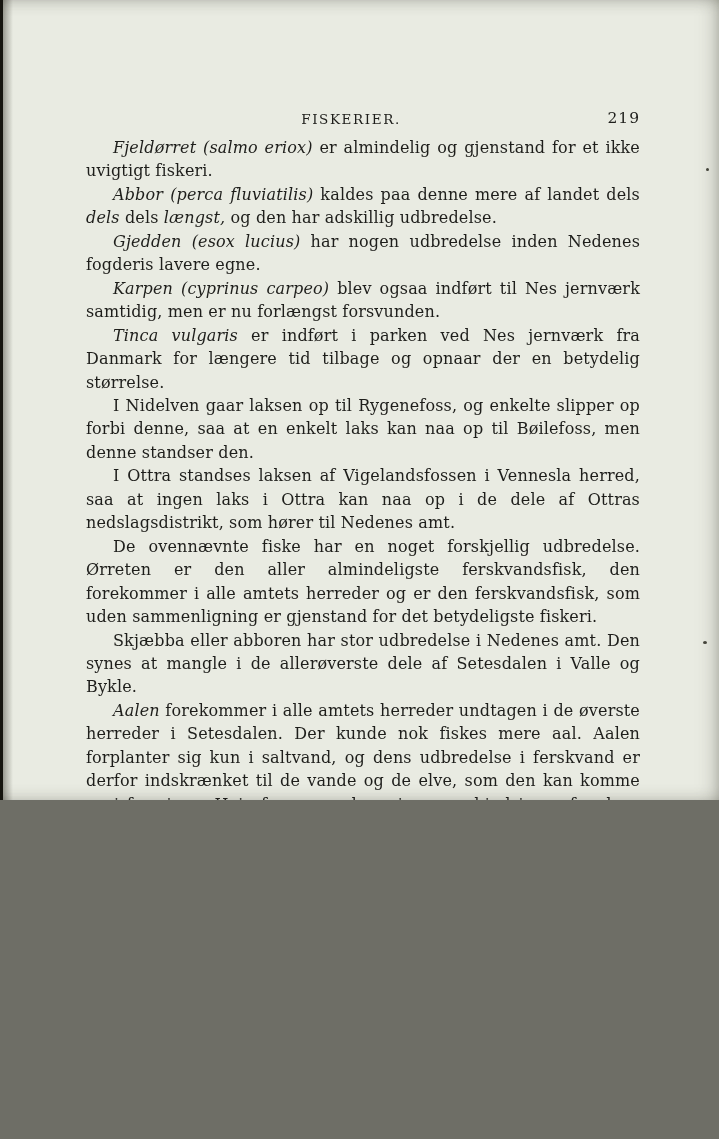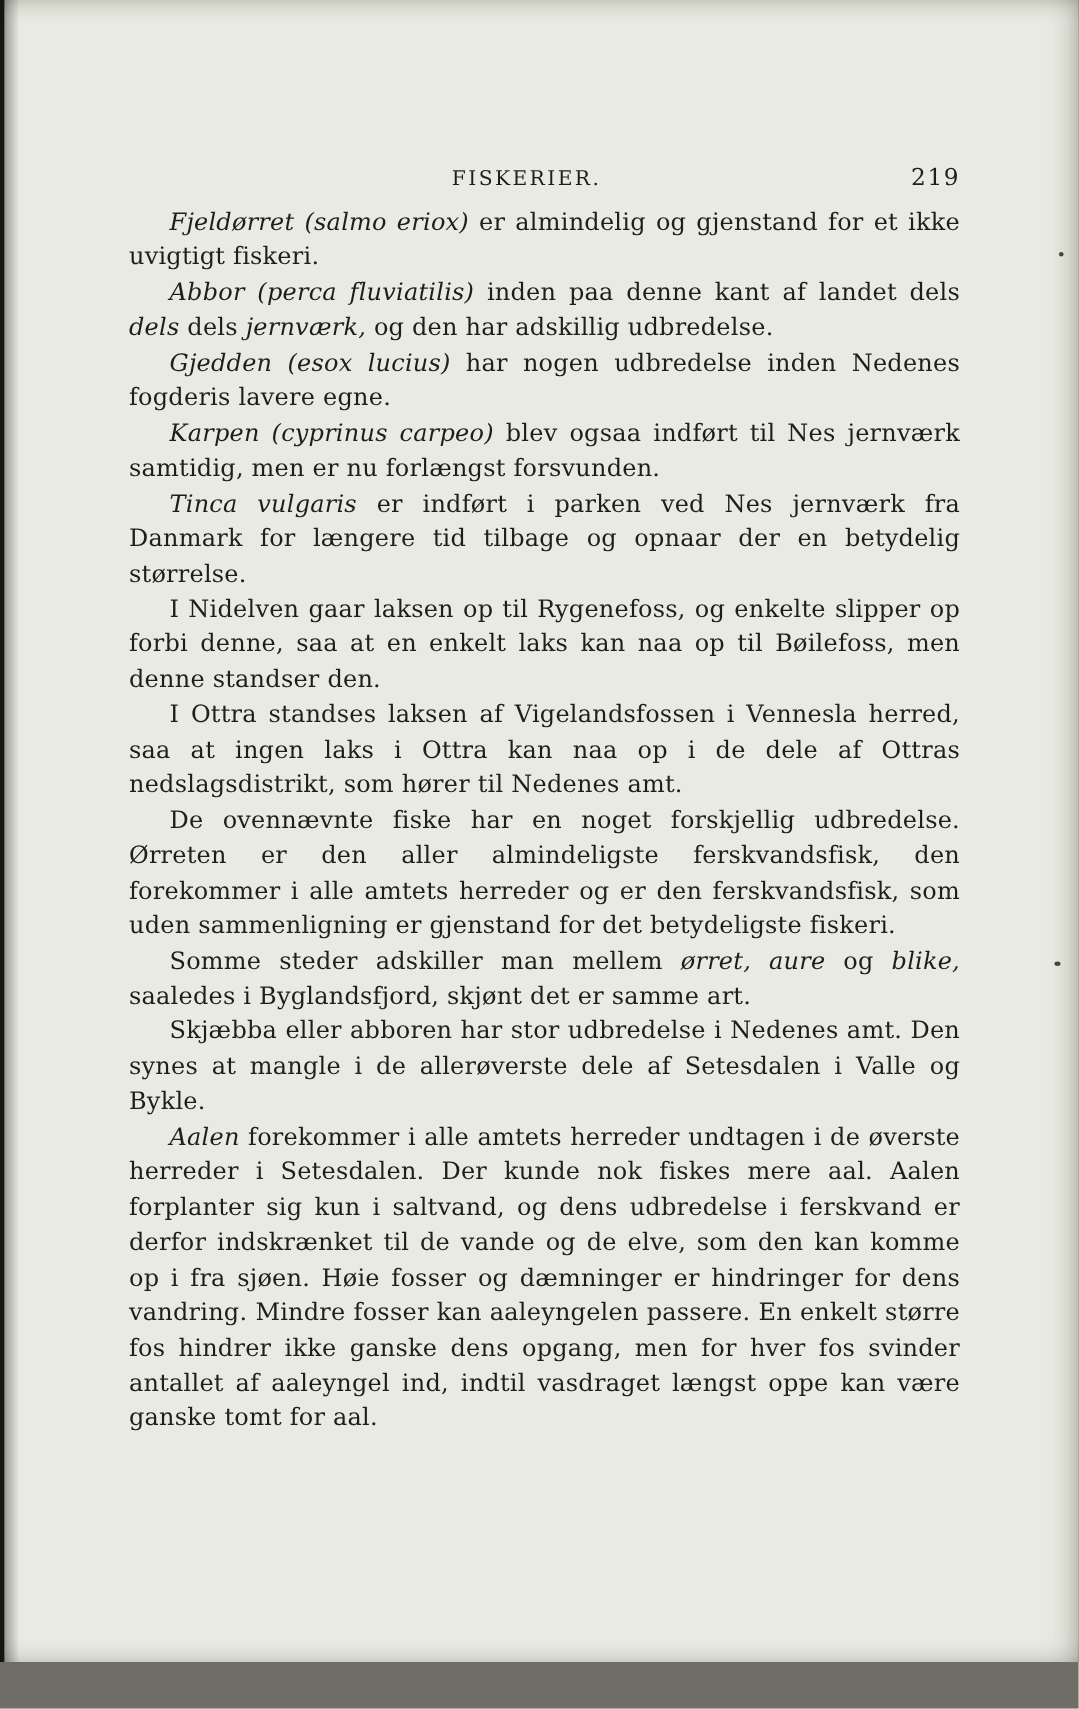--- a/index.html
+++ b/index.html
@@ -3,21 +3,21 @@
 <meta charset="utf-8">
 <style>
   html, body { margin: 0; padding: 0; }
   body {
     background: #6e6e66;
     font-family: "DejaVu Serif", "Liberation Serif", serif;
   }
   .page {
     position: relative;
     width: 719px;
-    height: 1108px;
+    height: 800px;
     margin: 0 auto;
     background: var(--paper, #e9ebe2);
     color: var(--ink, #1e1e1b);
     overflow: hidden;
     box-shadow:
       inset -10px 0 22px -12px rgba(70, 70, 58, 0.55),
       inset 0 10px 18px -14px rgba(70, 70, 58, 0.45),
       inset 0 -10px 18px -14px rgba(70, 70, 58, 0.35);
   }
   .edge-left {
@@ -83,27 +83,26 @@
   <div class="edge-left"></div>
   <div class="edge-left-soft"></div>
 
   <div class="running-header">
     <span class="page-title">FISKERIER.</span>
     <span class="page-number">219</span>
   </div>
 
   <div class="text-block">
       <p class="para"><span class="it">Fjeldørret (salmo eriox)</span><span class=""> er almindelig og gjenstand for et ikke uvigtigt fiskeri.</span></p>
-      <p class="para"><span class="it">Abbor (perca fluviatilis)</span><span class=""> inden paa denne kant af landet dels </span><span class="it">dels</span><span class=""> dels </span><span class="it">jernværk,</span><span class=""> og den har adskillig udbredelse.</span></p>
+      <p class="para"><span class="it">Abbor (perca fluviatilis)</span><span class=""> kaldes paa denne mere af landet dels </span><span class="it">dels</span><span class=""> dels </span><span class="it">længst,</span><span class=""> og den har adskillig udbredelse.</span></p>
       <p class="para"><span class="it">Gjedden (esox lucius)</span><span class=""> har nogen udbredelse inden Nedenes fogderis lavere egne.</span></p>
       <p class="para"><span class="it">Karpen (cyprinus carpeo)</span><span class=""> blev ogsaa indført til Nes jernværk samtidig, men er nu forlængst forsvunden.</span></p>
       <p class="para"><span class="it">Tinca vulgaris</span><span class=""> er indført i parken ved Nes jernværk fra Danmark for længere tid tilbage og opnaar der en betydelig størrelse.</span></p>
       <p class="para"><span class="">I Nidelven gaar laksen op til Rygenefoss, og enkelte slipper op forbi denne, saa at en enkelt laks kan naa op til Bøilefoss, men denne standser den.</span></p>
       <p class="para"><span class="">I Ottra standses laksen af Vigelandsfossen i Vennesla herred, saa at ingen laks i Ottra kan naa op i de dele af Ottras nedslagsdistrikt, som hører til Nedenes amt.</span></p>
       <p class="para"><span class="">De ovennævnte fiske har en noget forskjellig udbredelse. Ørreten er den aller almindeligste ferskvandsfisk, den forekommer i alle amtets herreder og er den ferskvandsfisk, som uden sammenligning er gjenstand for det betydeligste fiskeri.</span></p>
-      <p class="para"><span class="">Somme steder adskiller man mellem </span><span class="it">ørret, aure</span><span class=""> og </span><span class="it">blike,</span><span class=""> saaledes i Byglandsfjord, skjønt det er samme art.</span></p>
       <p class="para"><span class="">Skjæbba eller abboren har stor udbredelse i Nedenes amt. Den synes at mangle i de allerøverste dele af Setesdalen i Valle og Bykle.</span></p>
       <p class="para"><span class="it">Aalen</span><span class=""> forekommer i alle amtets herreder undtagen i de øverste herreder i Setesdalen. Der kunde nok fiskes mere aal. Aalen forplanter sig kun i saltvand, og dens udbredelse i ferskvand er derfor indskrænket til de vande og de elve, som den kan komme op i fra sjøen. Høie fosser og dæmninger er hindringer for dens vandring. Mindre fosser kan aaleyngelen passere. En enkelt større fos hindrer ikke ganske dens opgang, men for hver fos svinder antallet af aaleyngel ind, indtil vasdraget længst oppe kan være ganske tomt for aal.</span></p>
     </div>
 
   <div class="speck" style="left:706px; top:168px; width:3px; height:3px;"></div>
   <div class="speck" style="left:703px; top:641px; width:4px; height:3px;"></div>
 </div>
 
 </body></html>

